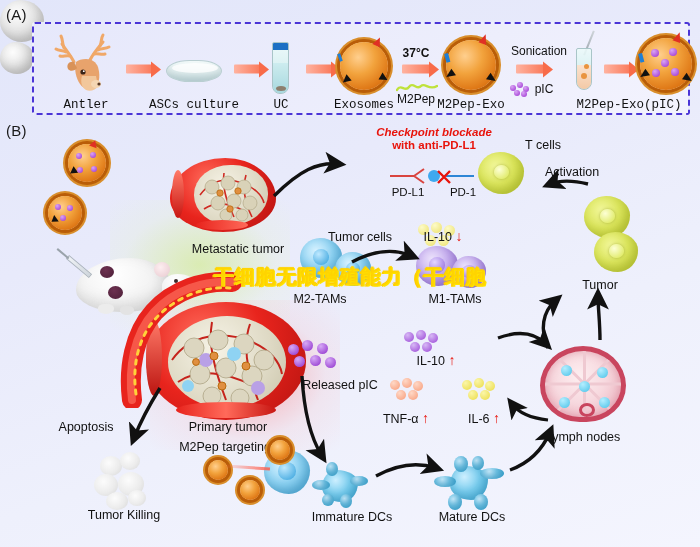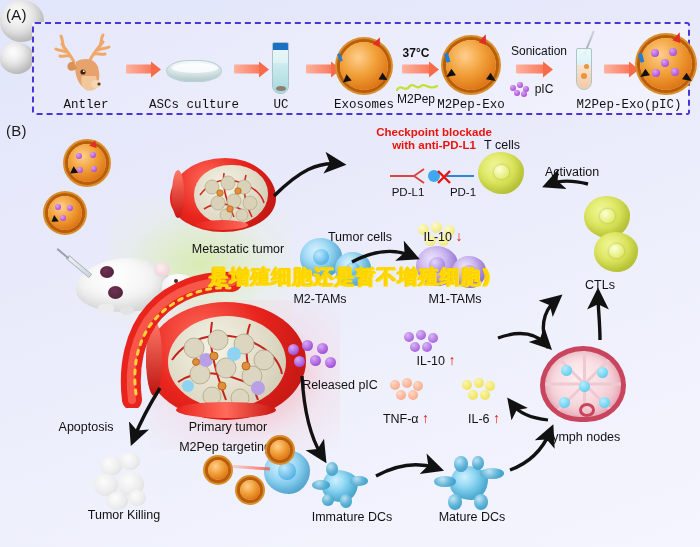--- a/index.html
+++ b/index.html
@@ -478,43 +478,43 @@
     </svg>
     <div style="position:absolute;left:2px;top:12px;width:12px;height:48px;border-radius:50%;background:linear-gradient(180deg,#ff7a68,#c81713);"></div>
     <div style="position:absolute;left:26px;top:62px;width:52px;height:10px;border-radius:50%;background:linear-gradient(90deg,#e8241d,#ff6a5a);"></div>
   </div>
   <div class="b-label" style="left:238px;top:242px;">Metastatic tumor</div>
 
   <div class="gcell" style="left:343px;top:152px;width:44px;height:42px;"></div>
   <div class="gcell" style="left:368px;top:168px;width:34px;height:32px;"></div>
   <div class="b-label" style="left:360px;top:205px;margin-top:25px;">Tumor cells</div>
 
-  <div class="b-label red" style="left:434px;top:126px;">Checkpoint blockade</div>
+  <div class="b-label red" style="left:434px;top:126px;font-style:italic;">Checkpoint blockade</div>
   <div class="b-label red" style="left:434px;top:139px;">with anti-PD-L1</div>
 
   <div style="position:absolute;left:388px;top:164px;width:118px;height:26px;">
     <svg width="118" height="26" viewBox="0 0 118 26">
       <path d="M2 12 L26 12" stroke="#d9443f" stroke-width="2"></path>
       <path d="M26 12 L36 5 M26 12 L36 19" stroke="#d9443f" stroke-width="2" fill="none"></path>
       <circle cx="46" cy="12" r="6" fill="#3fa9ef"></circle>
       <path d="M58 12 L86 12" stroke="#2e86d6" stroke-width="2"></path>
       <path d="M50 7 L62 19 M62 7 L50 19" stroke="#e8140c" stroke-width="2.4"></path>
     </svg>
   </div>
   <div class="b-label small" style="left:408px;top:186px;">PD-L1</div>
   <div class="b-label small" style="left:463px;top:186px;">PD-1</div>
 
   <div class="cell tcell" style="left:478px;top:152px;width:46px;height:42px;"></div>
-  <div class="b-label" style="left:502px;top:138px;">T cells</div>
+  <div class="b-label" style="left:543px;top:138px;">T cells</div>
 
   <div class="b-label" style="left:572px;top:165px;">Activation</div>
 
   <div class="cell tcell" style="left:584px;top:196px;width:46px;height:42px;"></div>
   <div class="cell tcell" style="left:594px;top:232px;width:44px;height:40px;"></div>
-  <div class="b-label" style="left:600px;top:278px;">CTLs</div>
+  <div class="b-label" style="left:600px;top:278px;">Tumor</div>
 
   <div style="position:absolute;left:418px;top:222px;width:40px;height:26px;">
     <span class="dot il10" style="left:0;top:2px;width:11px;height:11px;position:absolute"></span>
     <span class="dot il10" style="left:13px;top:0;width:11px;height:11px;position:absolute"></span>
     <span class="dot il10" style="left:26px;top:3px;width:11px;height:11px;position:absolute"></span>
     <span class="dot il10" style="left:7px;top:13px;width:11px;height:11px;position:absolute"></span>
     <span class="dot il10" style="left:20px;top:13px;width:11px;height:11px;position:absolute"></span>
   </div>
   <div class="b-label" style="left:443px;top:228px;">
     <span>IL-10</span>
@@ -721,16 +721,16 @@
 
       <path d="M496,300 C516,312 526,324 530,336" opacity="0"></path>
     </g>
 
     <g fill="none" stroke="#111" stroke-width="3.2" marker-end="url(#ah)">
       <path d="M548,420 C530,418 518,412 512,404"></path>
     </g>
   </svg>
 
   <div id="cn-overlay">
-    <div>是增殖细胞还是暂不增殖细胞)</div>
+    <div>干细胞无限增殖能力（干细胞</div>
   </div>
 
 </div>
 
 </body></html>

